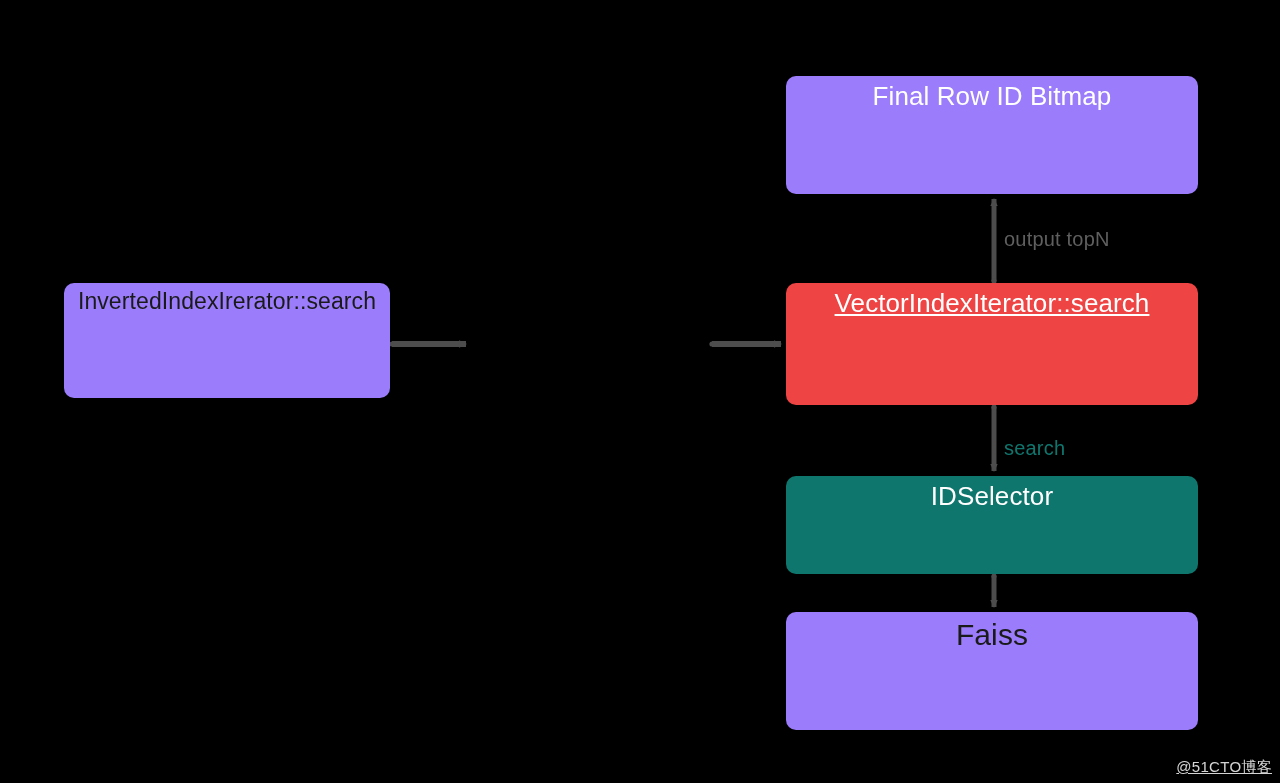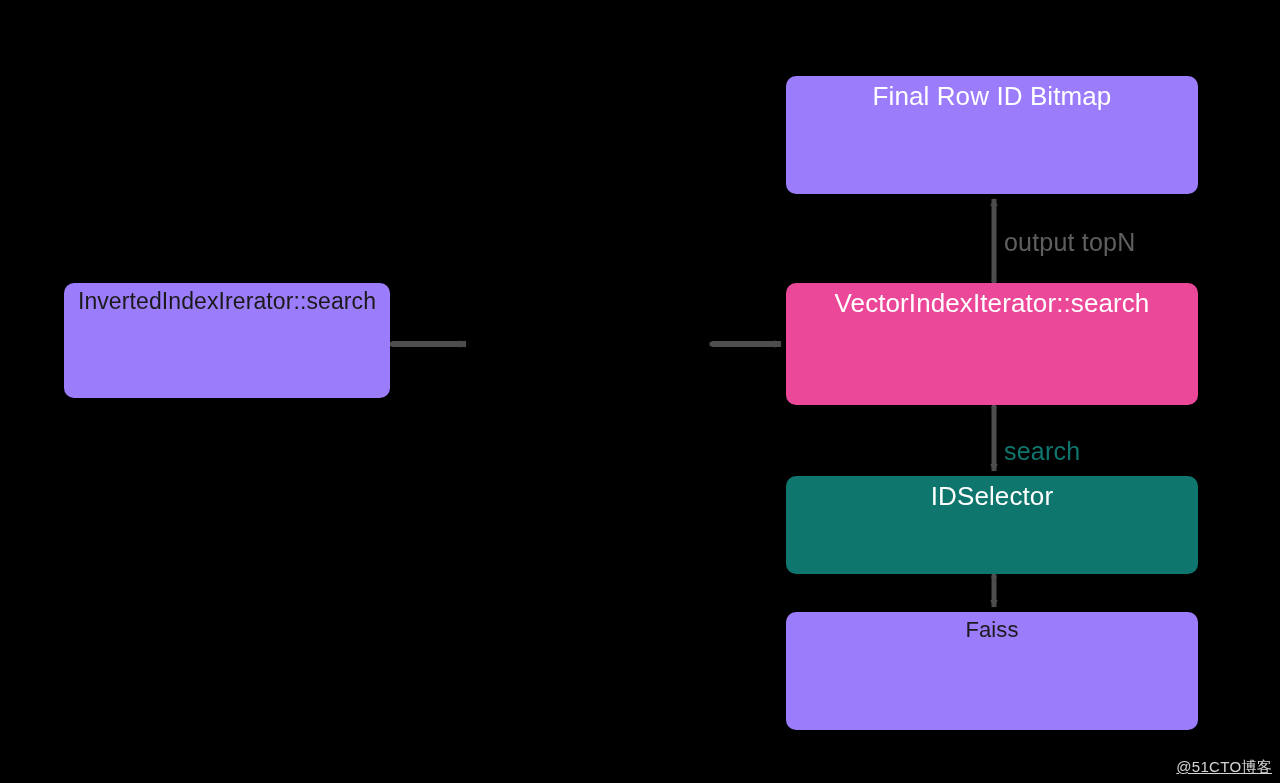--- a/index.html
+++ b/index.html
@@ -65,35 +65,35 @@
     font-size: 26px;
   }
   #node-id-selector {
     left: 786px;  top: 476px;
     width: 412px; height: 98px;
     font-size: 26px;
   }
   #node-faiss {
     left: 786px;  top: 612px;
     width: 412px; height: 118px;
-    font-size: 22px;
+    font-size: 30px;
   }
 
   
   #edges {
     position: absolute;
     left: 0; top: 0;
     width: 1280px; height: 783px;
     pointer-events: none;
   }
 
   .edge-label {
     position: absolute;
     color: #5f5f5f;
-    font-size: 25px;
+    font-size: 20px;
     white-space: nowrap;
     letter-spacing: 0.2px;
   }
   #edge-label-output-topn { left: 1004px; top: 228px; }
   #edge-label-search      { left: 1004px; top: 437px; }
 
   #watermark {
     position: absolute;
     right: 8px;
     bottom: 6px;
@@ -143,21 +143,21 @@
 
   <div class="node" id="node-final-row-id-bitmap" style="background-color: rgb(155, 124, 251); color: rgb(255, 255, 255);">
     <span class="node-label">Final Row ID Bitmap</span>
   </div>
 
   <div class="node" id="node-inverted-index-iterator" style="background-color: rgb(155, 124, 251); color: rgb(26, 26, 26);">
     <span class="node-label">InvertedIndexIrerator::search</span>
   </div>
 
 
-  <div class="node" id="node-vector-index-iterator" style="background-color: #ec4899; color: rgb(255, 255, 255);">
+  <div class="node" id="node-vector-index-iterator" style="background-color: #ef4444; color: rgb(255, 255, 255); text-decoration: underline;">
     <span class="node-label">VectorIndexIterator::search</span>
   </div>
 
   <div class="node" id="node-id-selector" style="background-color: #0f766e; color: rgb(255, 255, 255);">
     <span class="node-label">IDSelector</span>
   </div>
 
   <div class="node" id="node-faiss" style="background-color: rgb(155, 124, 251); color: rgb(26, 26, 26);">
     <span class="node-label">Faiss</span>
   </div>

